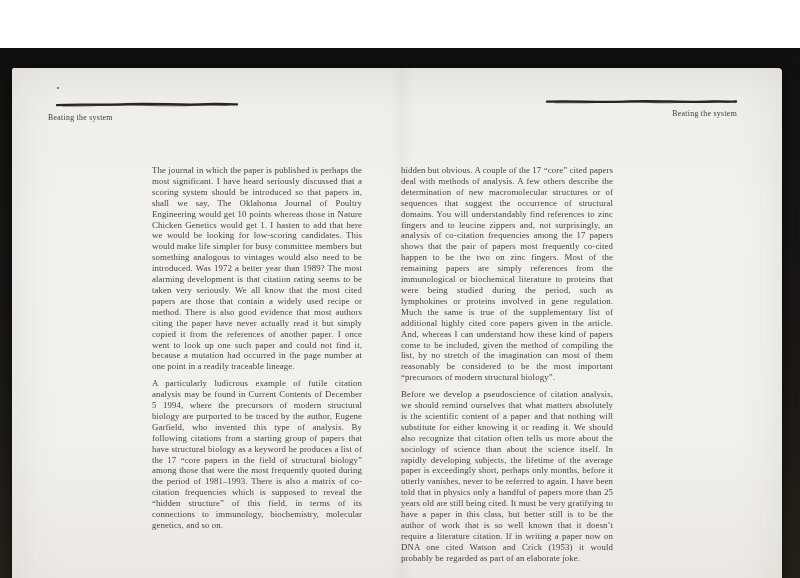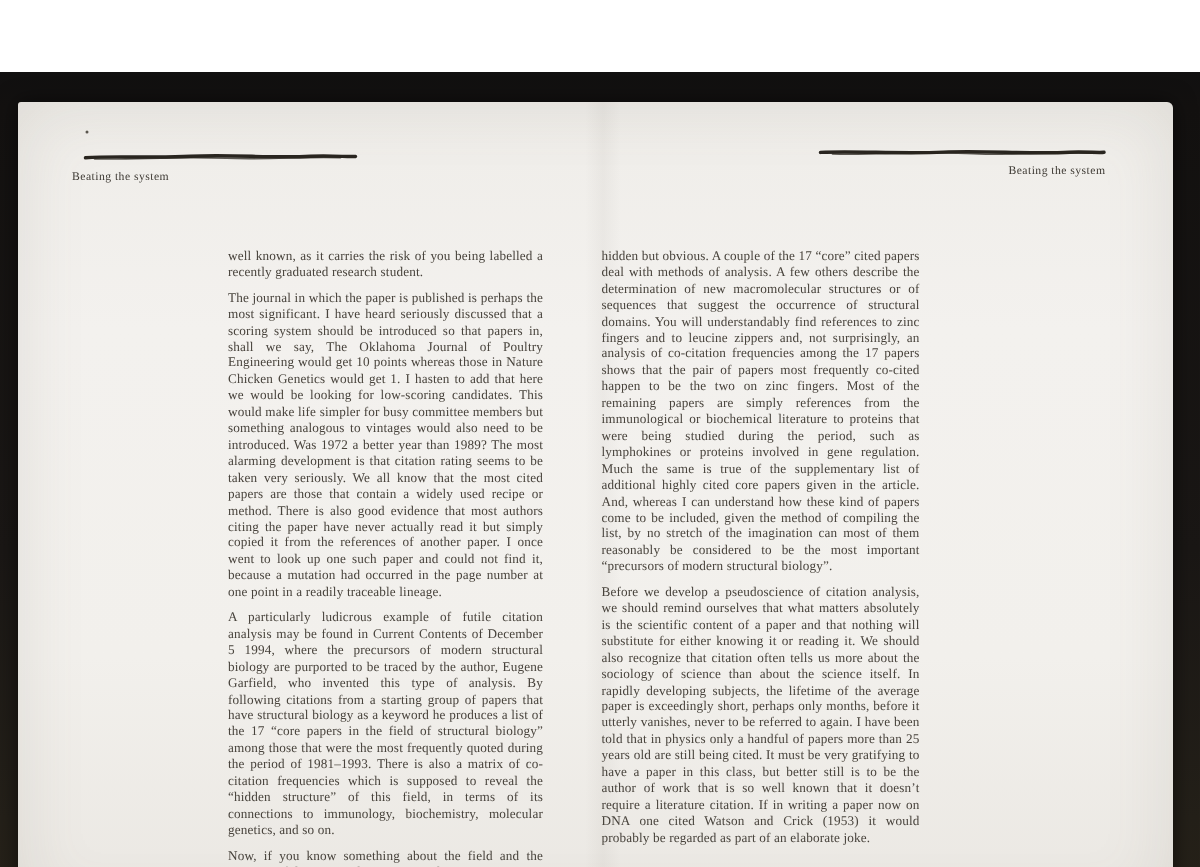--- a/index.html
+++ b/index.html
@@ -68,24 +68,22 @@
     <div class="spine-shadow"></div>
     <span class="speck"></span>
 
     <svg class="scribble scribble-left" width="184" height="9" viewBox="0 0 184 9">
       <path d="M2,5.2 C22,3.6 48,5.6 72,4.2 C100,2.8 126,5.6 152,4.2 C166,3.5 178,4.8 182,4.3" stroke="#29251f" stroke-width="2.3" fill="none" stroke-linecap="round"></path>
       <path d="M8,5.9 C34,6.7 62,3.9 96,5.5 C124,6.7 148,4.1 172,5.1" stroke="#29251f" stroke-width="1.1" fill="none" opacity="0.75" stroke-linecap="round"></path>
     </svg>
     <div class="running-head head-left">Beating the system</div>
 
     <div class="column column-left">
-      <p>well known, as it carries the risk of you being labelled a recently graduated research student.</p>
       <p>The journal in which the paper is published is perhaps the most significant. I have heard seriously discussed that a scoring system should be introduced so that papers in, shall we say, The Oklahoma Journal of Poultry Engineering would get 10 points whereas those in Nature Chicken Genetics would get 1. I hasten to add that here we would be looking for low-scoring candidates. This would make life simpler for busy committee members but something analogous to vintages would also need to be introduced. Was 1972 a better year than 1989? The most alarming development is that citation rating seems to be taken very seriously. We all know that the most cited papers are those that contain a widely used recipe or method. There is also good evidence that most authors citing the paper have never actually read it but simply copied it from the references of another paper. I once went to look up one such paper and could not find it, because a mutation had occurred in the page number at one point in a readily traceable lineage.</p>
       <p>A particularly ludicrous example of futile citation analysis may be found in Current Contents of December 5 1994, where the precursors of modern structural biology are purported to be traced by the author, Eugene Garfield, who invented this type of analysis. By following citations from a starting group of papers that have structural biology as a keyword he produces a list of the 17 “core papers in the field of structural biology” among those that were the most frequently quoted during the period of 1981–1993. There is also a matrix of co-citation frequencies which is supposed to reveal the “hidden structure” of this field, in terms of its connections to immunology, biochemistry, molecular genetics, and so on.</p>
-      <p>Now, if you know something about the field and the contents of the papers, the structure is by no means</p>
     </div>
     <div class="folio folio-left">207</div>
 
     <svg class="scribble scribble-right" width="193" height="9" viewBox="0 0 193 9">
       <path d="M2,4.6 C26,3.4 54,5.8 84,4.4 C112,3.1 140,5.9 168,4.5 C178,4.0 188,5.0 191,4.5" stroke="#29251f" stroke-width="2.3" fill="none" stroke-linecap="round"></path>
       <path d="M10,5.7 C40,6.5 72,3.7 104,5.4 C134,6.8 160,4.0 184,5.2" stroke="#29251f" stroke-width="1.1" fill="none" opacity="0.75" stroke-linecap="round"></path>
     </svg>
     <div class="running-head head-right">Beating the system</div>
 
     <div class="column column-right">

